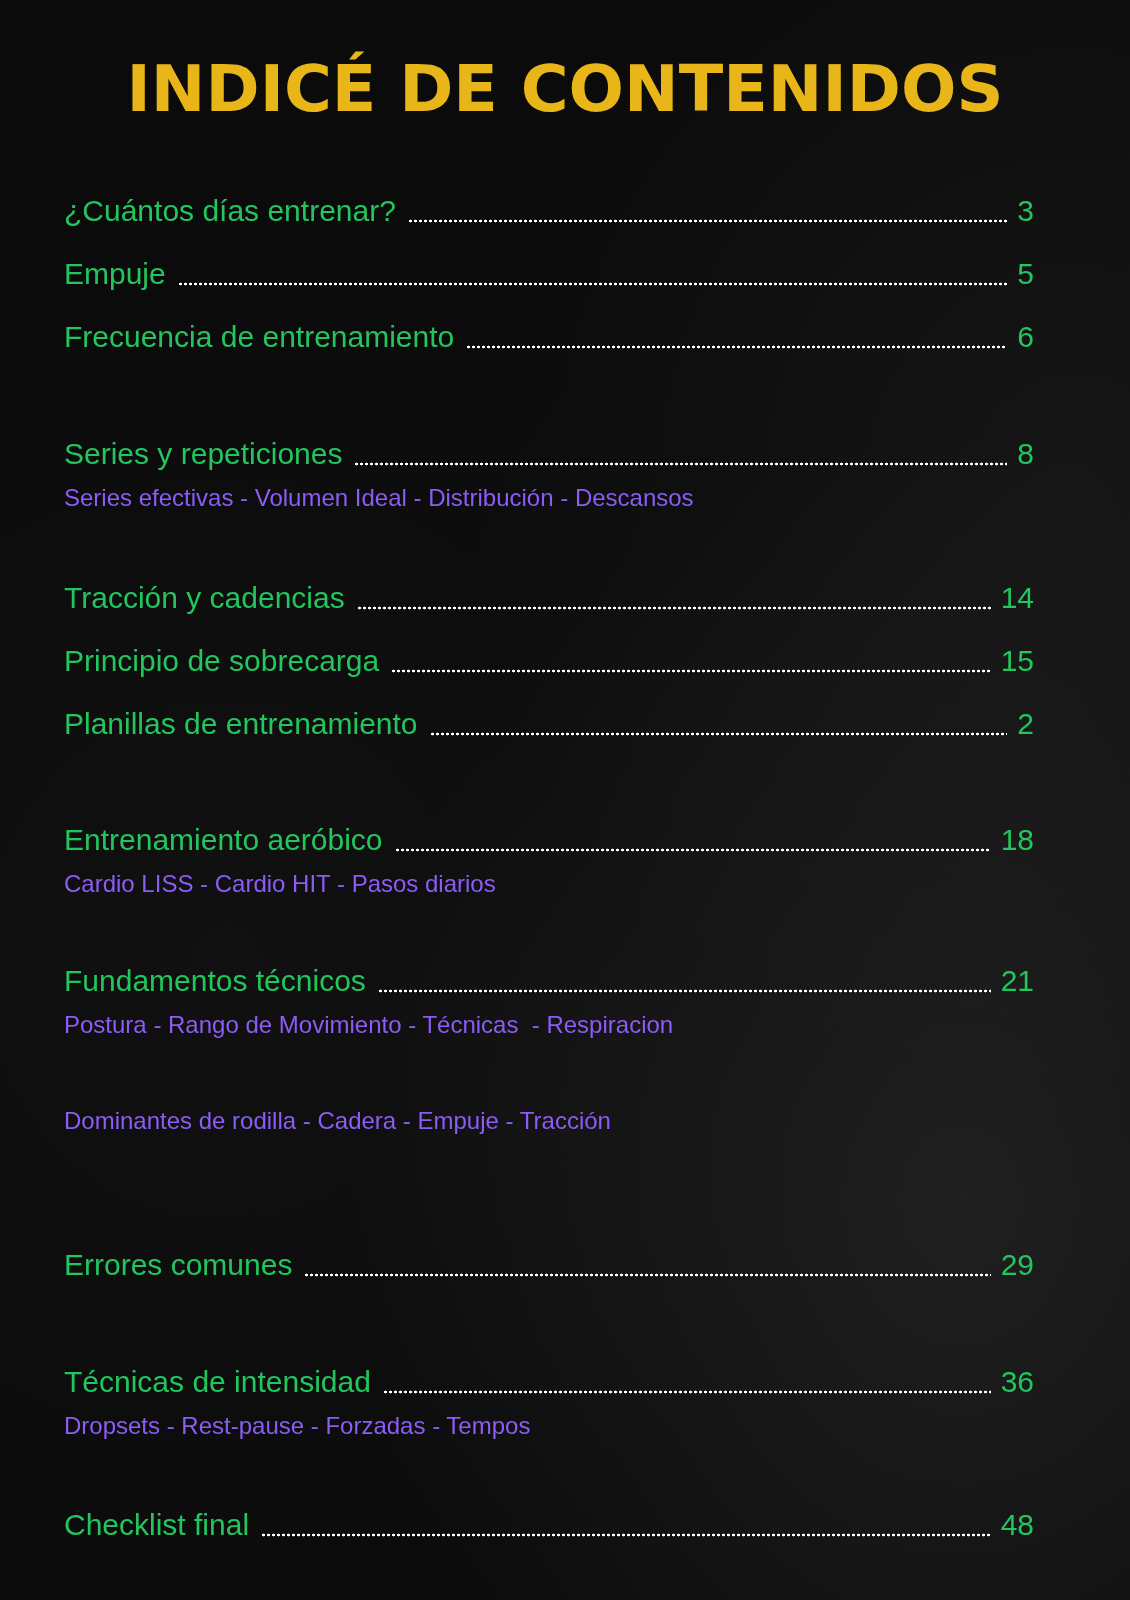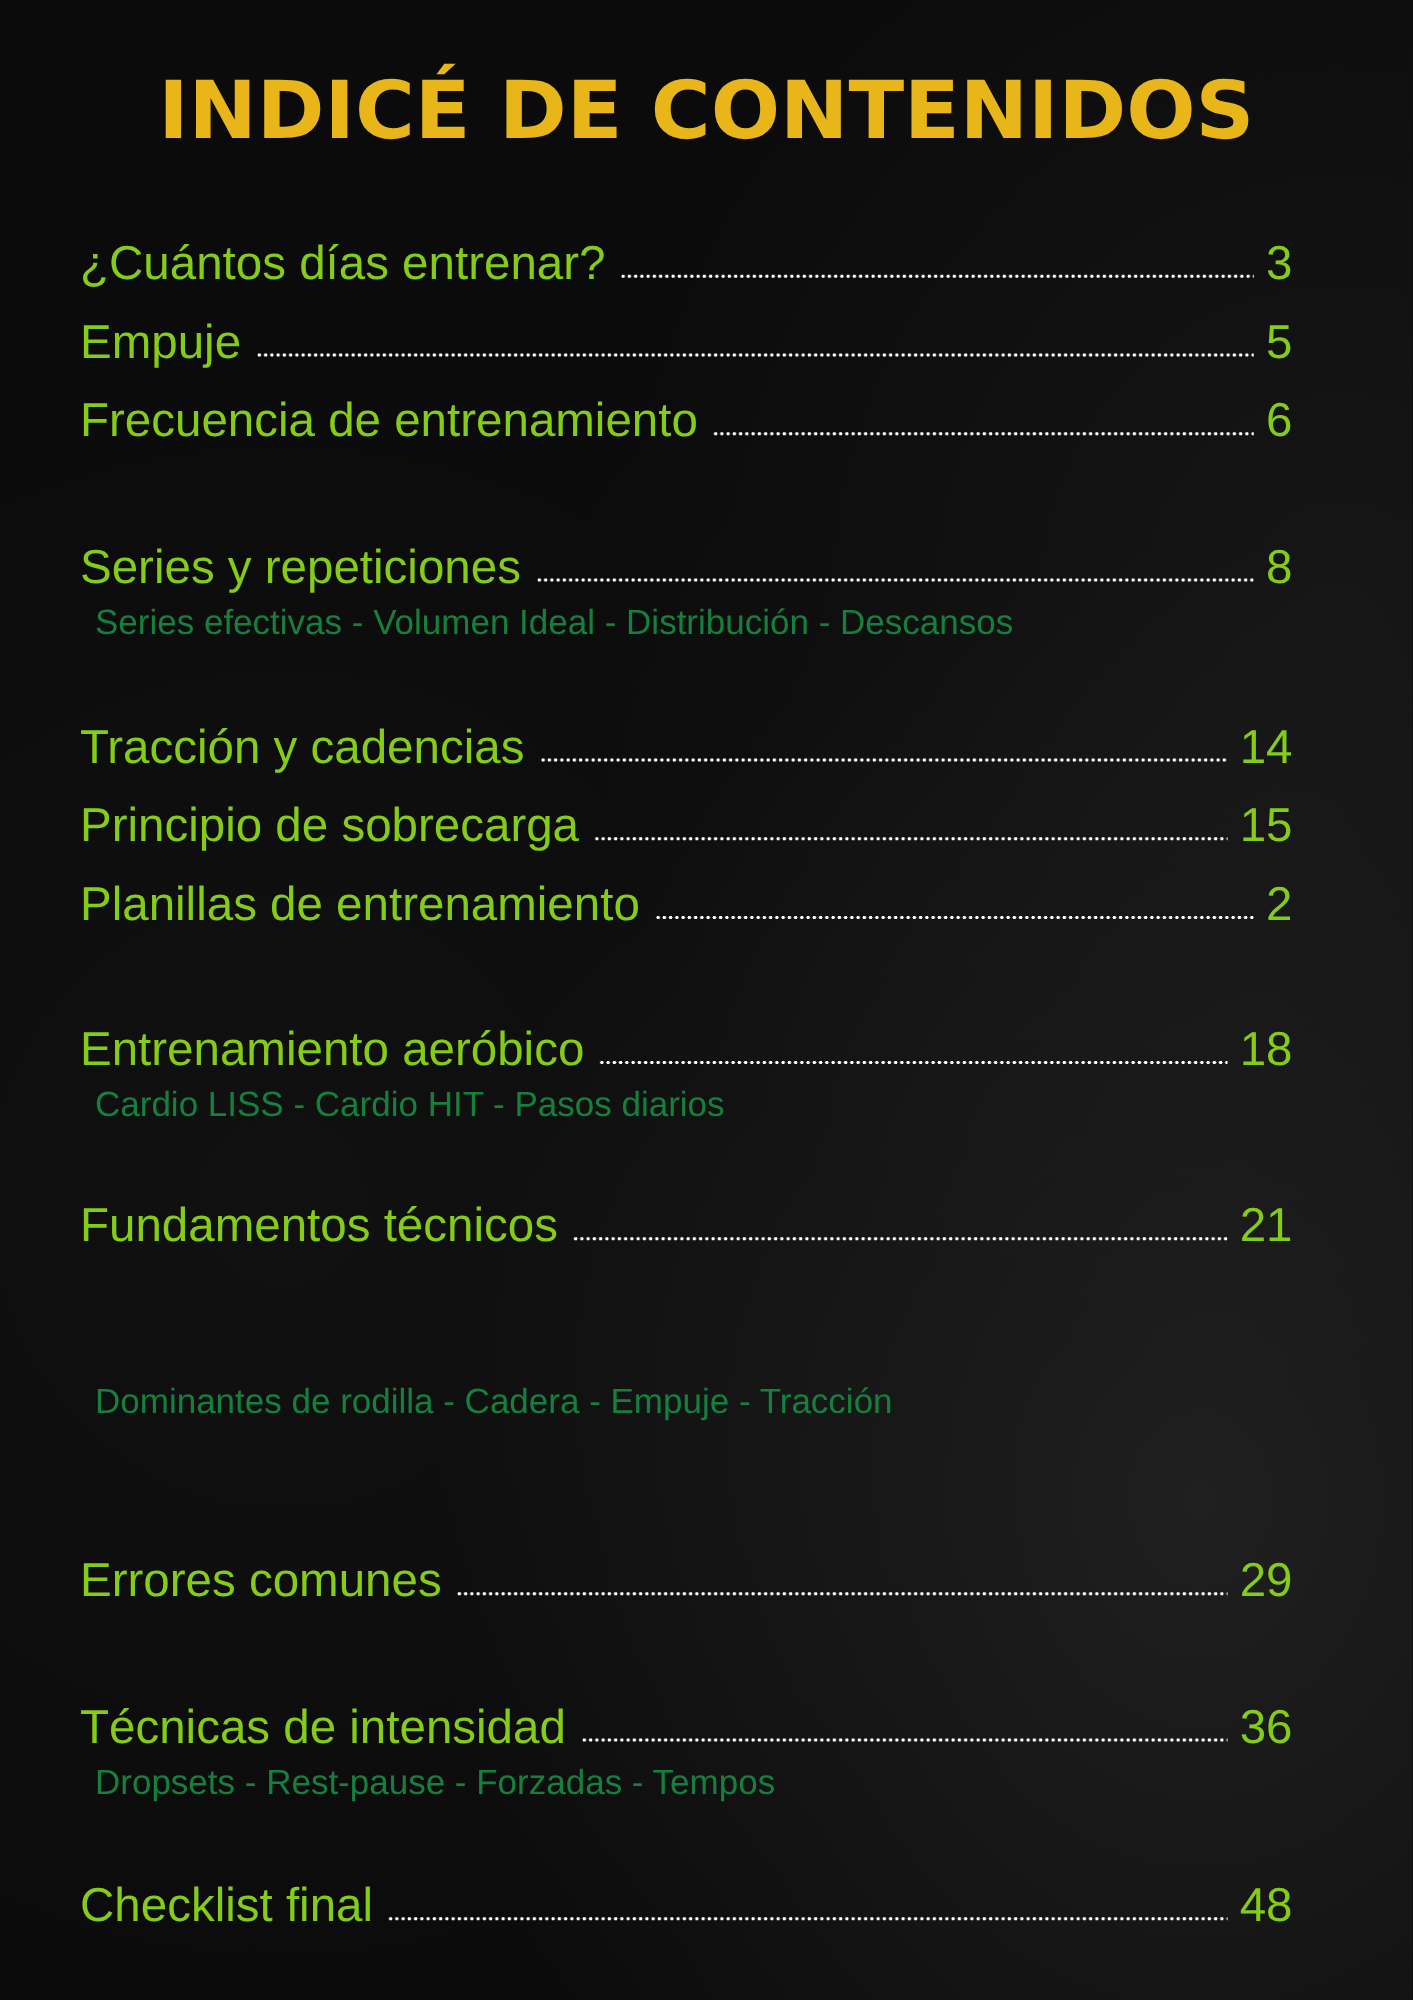--- a/index.html
+++ b/index.html
@@ -22,38 +22,37 @@
     font-size: 64px;
     letter-spacing: 0px;
     color: #e8b618;
     transform: scaleX(1.02);
   }
   .entry {
     position: absolute; left: 64px; width: 970px;
   }
   .row {
     display: flex; align-items: baseline;
-    font-size: 38px; line-height: 46px;
-    color: #84cc16;
+    font-size: 30px; line-height: 46px;
+    color: #22c55e;
   }
   .label { white-space: nowrap; }
   .dots {
     flex: 1; margin: 0 10px 0 12px;
     height: 4px; align-self: flex-end; margin-bottom: 11px;
     background-image: radial-gradient(circle, #ffffff 1.3px, transparent 1.6px);
     background-size: 5px 4px;
     background-repeat: repeat-x;
   }
   .page { white-space: nowrap; text-align: right; }
   .sub {
-    font-size: 28px; line-height: 34px;
-    color: #15803d;
+    font-size: 24px; line-height: 34px;
+    color: #8b5cf6;
     margin-top: 4px;
     white-space: pre;
-    margin-left: 12px;
   }
 </style>
 </head>
 <body>
 
 <div class="title">INDICÉ DE CONTENIDOS</div>
 
 <div class="entry" style="top:188px">
   <div class="row">
       <span class="label">¿Cuántos días entrenar?</span>
@@ -119,20 +118,21 @@
     </div>
   <div class="sub">Cardio LISS - Cardio HIT - Pasos diarios</div>
 </div>
 
 <div class="entry" style="top:958px">
   <div class="row">
       <span class="label">Fundamentos técnicos</span>
       <span class="dots"></span>
       <span class="page">21</span>
     </div>
+  <div class="sub">Postura - Rango de Movimiento - Técnicas  - Respiracion</div>
 </div>
 
 <div class="entry" style="top:1100px">
   <div class="sub">Dominantes de rodilla - Cadera - Empuje - Tracción</div>
 </div>
 
 <div class="entry" style="top:1242px">
   <div class="row">
       <span class="label">Errores comunes</span>
       <span class="dots"></span>

